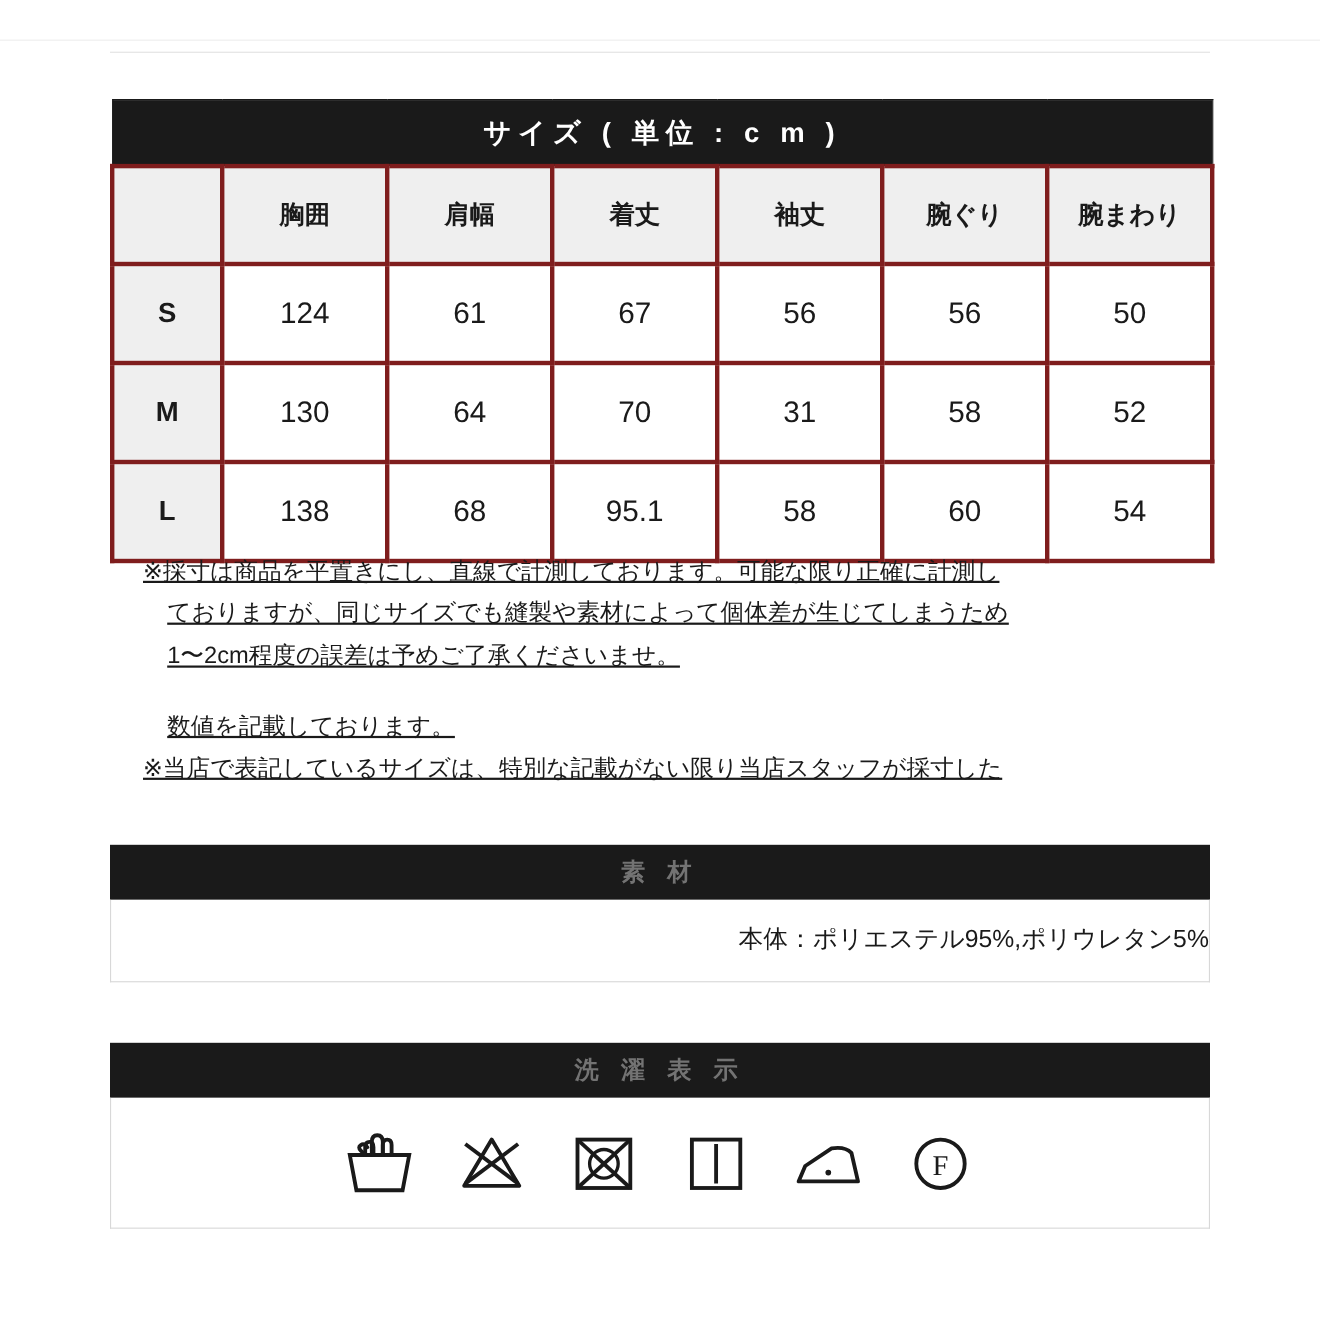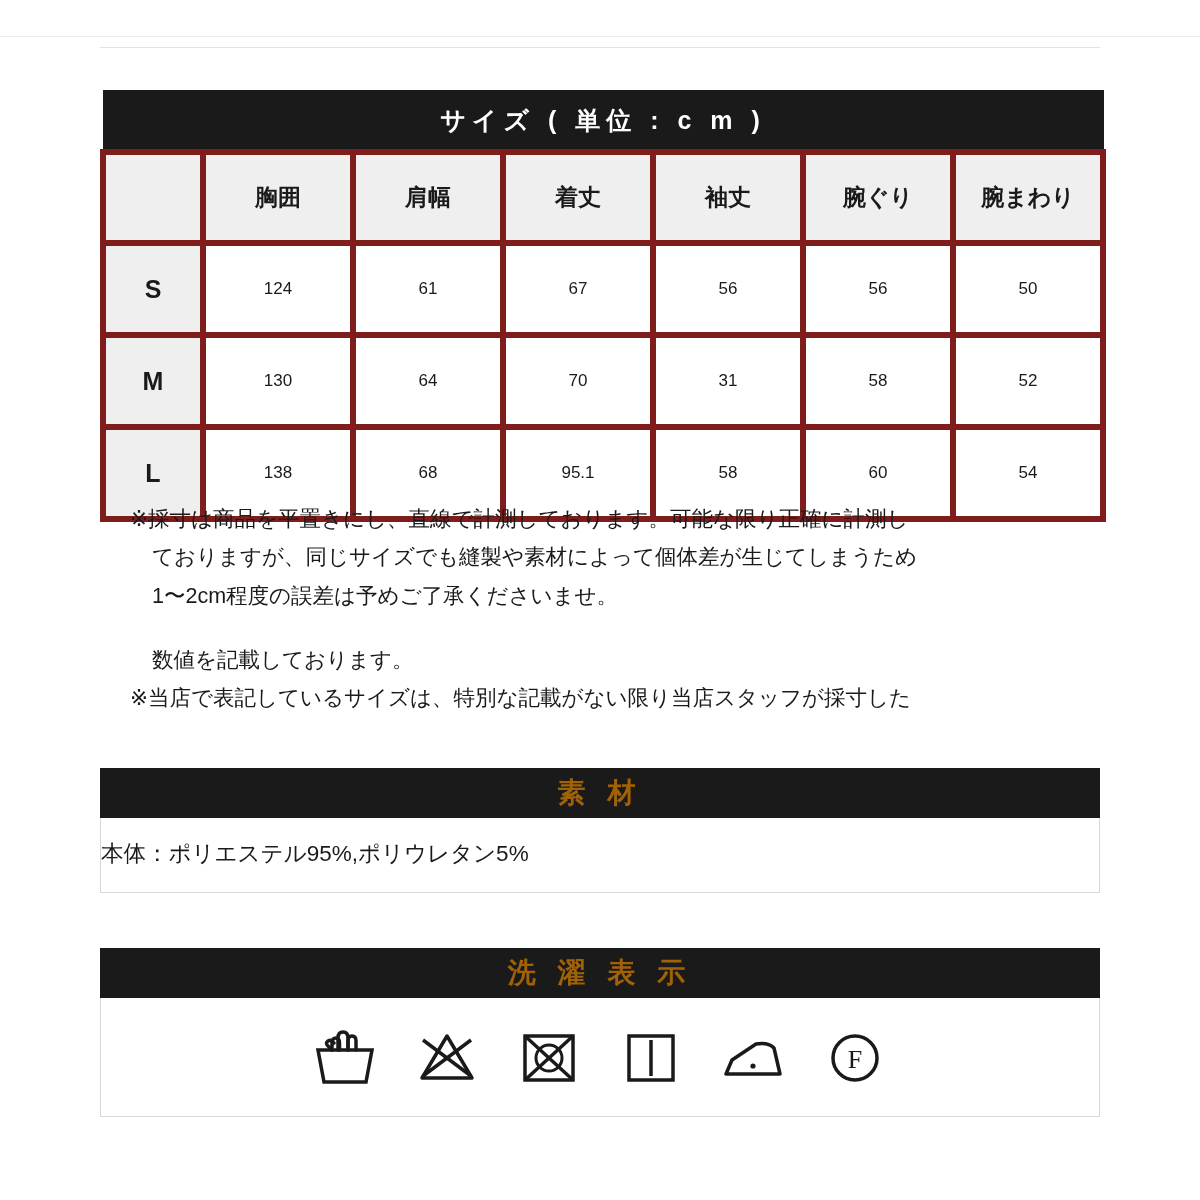--- a/index.html
+++ b/index.html
@@ -55,21 +55,21 @@
     top: 90px;
     left: 0;
     width: 1000px;
   }
   table.size-table {
     border-collapse: collapse;
     width: 1000px;
     table-layout: fixed;
   }
   table.size-table th, table.size-table td {
-    border: 6px solid #7f1d1d;
+    border: 4px solid #7f1d1d;
     text-align: center;
     vertical-align: middle;
   }
   .tbl-title {
     background: #1a1a1a;
     color: #ffffff;
     font-size: 25px;
     letter-spacing: 6px;
     font-weight: bold;
     height: 56px;
@@ -83,63 +83,63 @@
     color: #1a1a1a;
   }
   .row-head {
     background: #efefef;
     font-size: 25px;
     font-weight: bold;
     color: #1a1a1a;
     width: 100px;
   }
   td.val {
-    font-size: 17px;
+    font-size: 27px;
     height: 84px;
     color: #1a1a1a;
     background: #ffffff;
   }
   col.c-size { width: 100px; }
   col.c-data { width: 150px; }
 
   
   .notes {
     position: absolute;
     top: 500px;
     left: 30px;
     width: 960px;
     font-size: 21.5px;
     line-height: 1.78;
     color: #1a1a1a;
   }
   .note-block { margin-bottom: 26px; }
-  .note-line { white-space: nowrap; }
+  .note-line { white-space: nowrap; text-decoration: underline; }
   .note-indent { padding-left: 22px; }
 
   
   .panel {
     position: absolute;
     left: 0;
     width: 1000px;
   }
   .panel-head {
     background: #1a1a1a;
-    color: #a16207;
-    font-size: 28px;
+    color: #737373;
+    font-size: 22px;
     font-weight: bold;
     letter-spacing: 7px;
     text-align: center;
     height: 50px;
     line-height: 50px;
   }
   .panel-body {
     border: 1px solid #d8d8d8;
     border-top: none;
     background: #ffffff;
-    text-align: left;
+    text-align: right;
   }
   .material-body {
     padding: 18px 0 20px 0;
   }
   .material-line {
     font-size: 22.5px;
     line-height: 1.62;
     color: #1a1a1a;
   }
 

